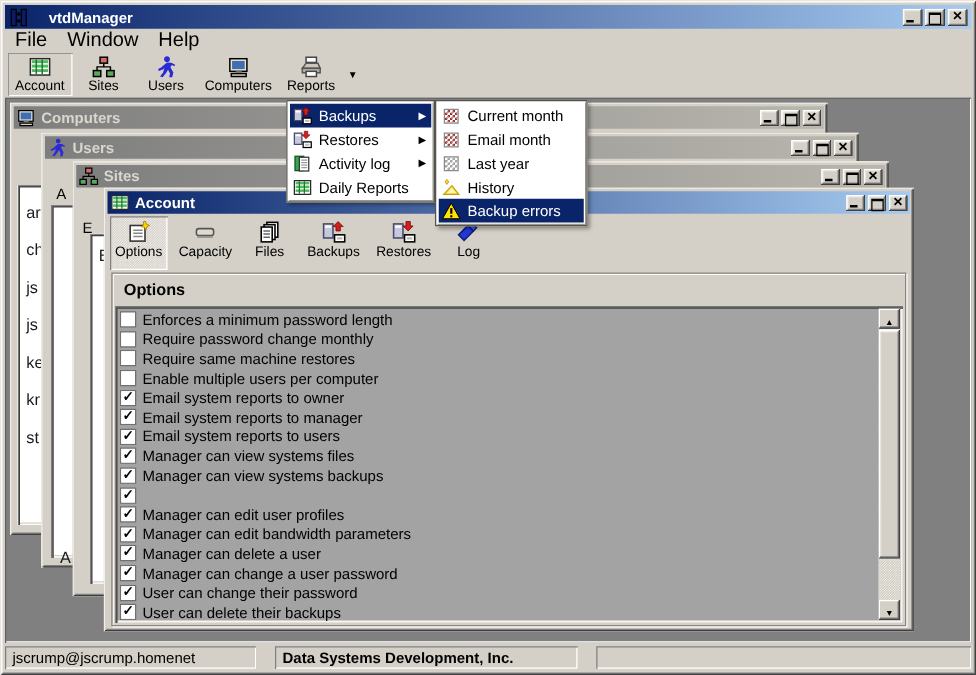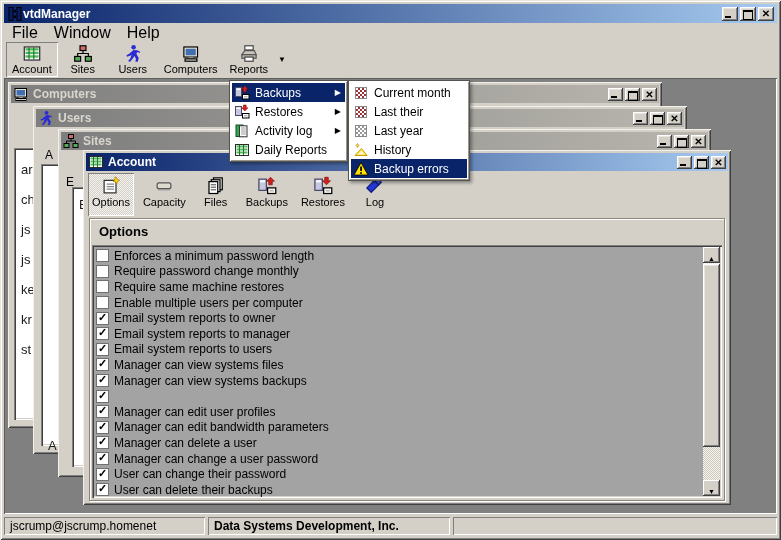--- a/index.html
+++ b/index.html
@@ -8,21 +8,21 @@
   }
   *{box-sizing:border-box; margin:0; padding:0;}
   body{width:781px;height:540px;font-family:"Liberation Sans",sans-serif;background:#000;}
   .main-window{position:relative;width:781px;height:540px;background:var(--face);
     box-shadow:inset 1px 1px 0 #e8e5de, inset -1px -1px 0 #404040, inset 2px 2px 0 #fff, inset -2px -2px 0 #808080;
     overflow:hidden;}
   
   .titlebar{position:absolute;left:4px;top:4px;right:4px;height:19px;
     background:linear-gradient(to right,var(--ti-a1),var(--ti-a2));
     display:flex;align-items:center;padding:0 3px;}
-  .titlebar .title{color:#fff;font-weight:bold;font-size:12px;margin-left:0;}
+  .titlebar .title{color:#fff;font-weight:bold;font-size:12px;margin-left:16px;}
   .tb-ctl{margin-left:auto;display:flex;gap:2px;}
   .winbtn{width:16px;height:14px;background:var(--face);position:relative;
     box-shadow:inset -1px -1px 0 #404040, inset 1px 1px 0 #fff, inset -2px -2px 0 #808080, inset 2px 2px 0 #e8e5de;}
   .winbtn.sm{width:15px;height:13px;}
   .g-min::after{content:"";position:absolute;left:3px;bottom:3px;width:6px;height:2px;background:#000;}
   .g-max::after{content:"";position:absolute;left:3px;top:3px;width:8px;height:7px;border:1px solid #000;border-top-width:2px;}
   .g-close::after{content:"✕";position:absolute;left:0;top:0;right:0;bottom:0;font-size:10px;line-height:13px;text-align:center;font-weight:bold;color:#000;}
   
   .menubar{position:absolute;left:4px;top:23px;right:4px;height:19px;display:flex;align-items:center;font-size:16px;color:#000;}
   .mitem{padding:2px 8px;}
@@ -105,21 +105,21 @@
   .mi-icon{width:16px;height:16px;flex:0 0 16px;display:flex;align-items:center;justify-content:center;}
   .mi-icon svg{width:16px;height:16px;display:block;}
   .menu-item.hl{background:var(--hl);color:#fff;}
   .menu-item.has-sub::after{content:"▶";position:absolute;right:4px;font-size:8px;}
   .cal{display:inline-block;width:12px;height:12px;border:1px solid #8a8a8a;background-color:#fff;
     background-image:linear-gradient(45deg,var(--c) 25%,transparent 25%,transparent 75%,var(--c) 75%),
                      linear-gradient(45deg,var(--c) 25%,transparent 25%,transparent 75%,var(--c) 75%);
     background-size:4px 4px;background-position:0 0,2px 2px;}
   .cal-strong{--c:#993333;} .cal-pale{--c:#eac3c3;} .cal-gray{--c:#9a9a9a;}
   
-  .statusbar{position:absolute;left:4px;right:4px;bottom:4px;height:20px;display:flex;gap:3px;align-items:flex-end;padding-bottom:1px;}
+  .statusbar{position:absolute;left:4px;right:4px;bottom:4px;height:20px;display:flex;gap:15px;align-items:flex-end;padding-bottom:1px;}
   .spanel{height:18px;font-size:12px;color:#000;padding:2px 6px;white-space:nowrap;overflow:hidden;
     box-shadow:inset 1px 1px 0 #808080, inset -1px -1px 0 #fff;}
   .sp1{width:201px;} .sp2{width:242px;font-weight:bold;} .sp3{flex:1;}
 </style>
 </head>
 <body>
 
 <div class="main-window">
 
   <div class="titlebar">
@@ -520,21 +520,21 @@
       <div class="menu-item">
     <span class="mi-icon">
           <span class="cal cal-strong"></span>
         </span>
     <span class="mi-label">Current month</span>
   </div>
       <div class="menu-item">
     <span class="mi-icon">
           <span class="cal cal-strong"></span>
         </span>
-    <span class="mi-label">Last their</span>
+    <span class="mi-label">Email month</span>
   </div>
       <div class="menu-item">
     <span class="mi-icon">
           <span class="cal cal-gray"></span>
         </span>
     <span class="mi-label">Last year</span>
   </div>
       <div class="menu-item">
     <span class="mi-icon">
           <svg viewBox="0 0 16 16">

